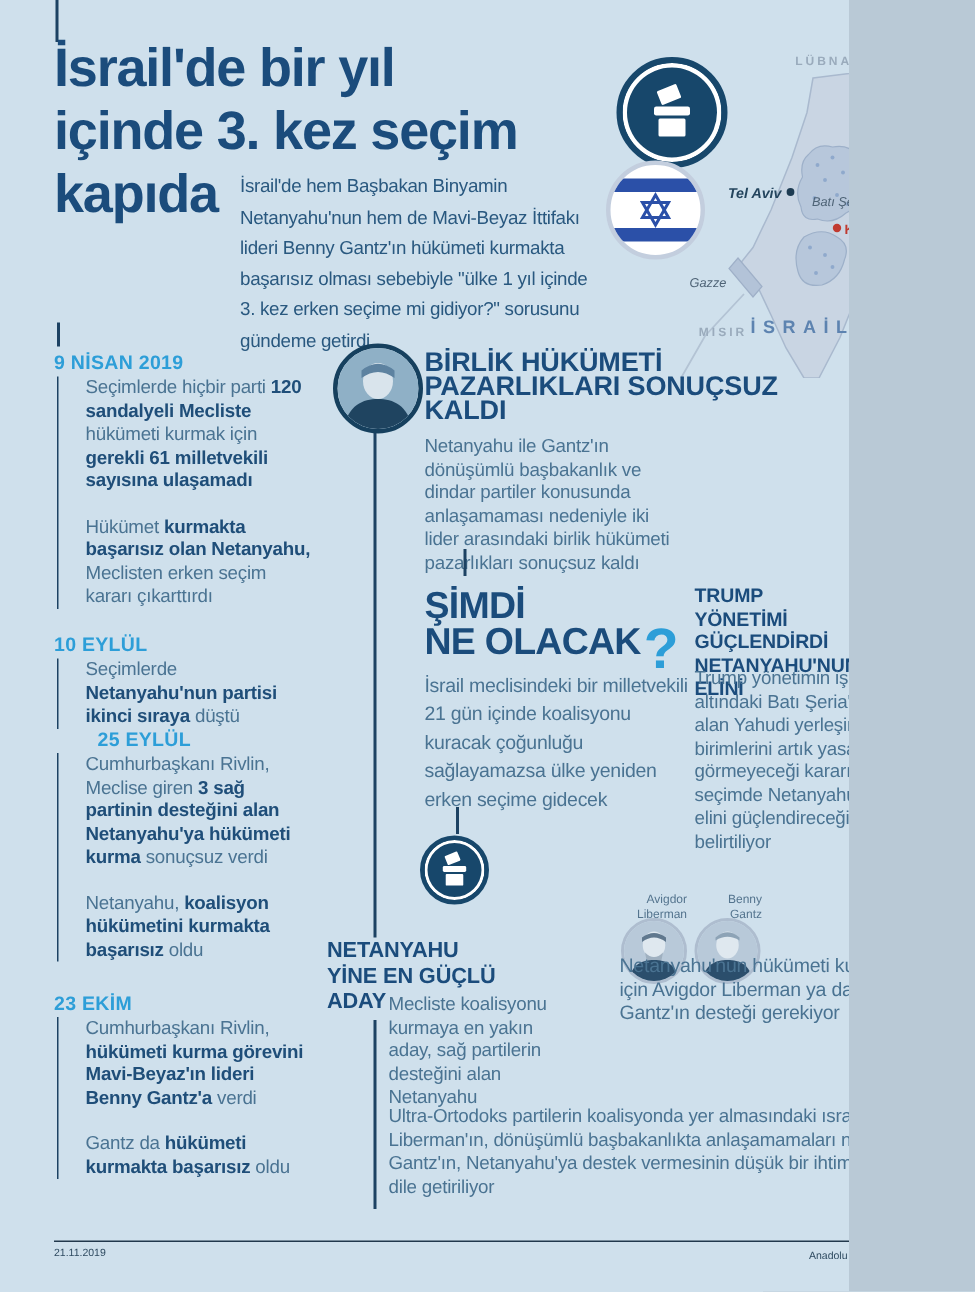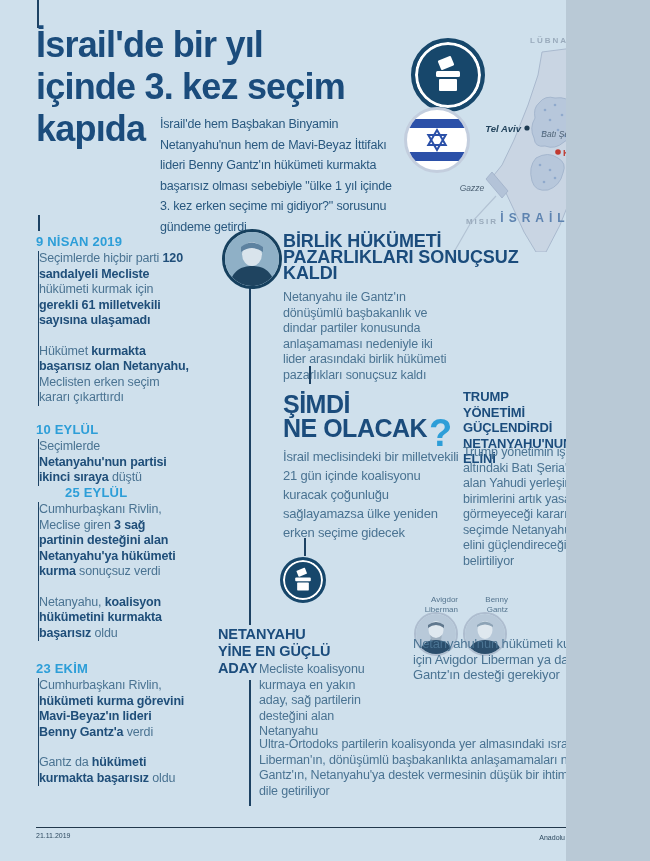--- a/index.html
+++ b/index.html
@@ -7,21 +7,21 @@
   #canvas{position:relative;width:566px;height:861px;background:#cfe0ec;overflow:hidden;}
   .abs{position:absolute;}
 
   
   .main-title{left:36px;top:24px;width:360px;font-size:36px;line-height:42px;font-weight:700;
     color:#1b4c7c;letter-spacing:-0.8px;}
   .intro{left:160px;top:114px;width:243px;font-size:12.5px;line-height:20.5px;font-weight:400;
     color:#29587f;letter-spacing:-0.2px;}
 
   .tl-head{left:36px;font-size:13px;font-weight:700;color:#2d9ed8;letter-spacing:0.2px;}
-  .tl-block{left:38px;width:152px;border-left:1.5px solid #1d4263;padding-left:0;}
+  .tl-block{left:38px;width:152px;border-left:1.5px solid #1d4263;padding-left:18px;}
   .tl-block p{margin:0 0 15px 0;font-size:12.5px;line-height:15.5px;color:#4a7392;letter-spacing:-0.15px;}
   .tl-block p:last-child{margin-bottom:0;}
   .b{font-weight:700;color:#1f4e79;}
 
   .sec-title{font-weight:700;color:#1b4c7c;letter-spacing:-0.1px;}
   .sec-title span{display:block;}
   .unity-title{left:283px;top:233px;font-size:18px;line-height:16px;}
   .unity-body{left:283px;top:290px;width:172px;}
   .body{font-size:12.5px;line-height:15.5px;color:#4a7392;letter-spacing:-0.15px;}
 

